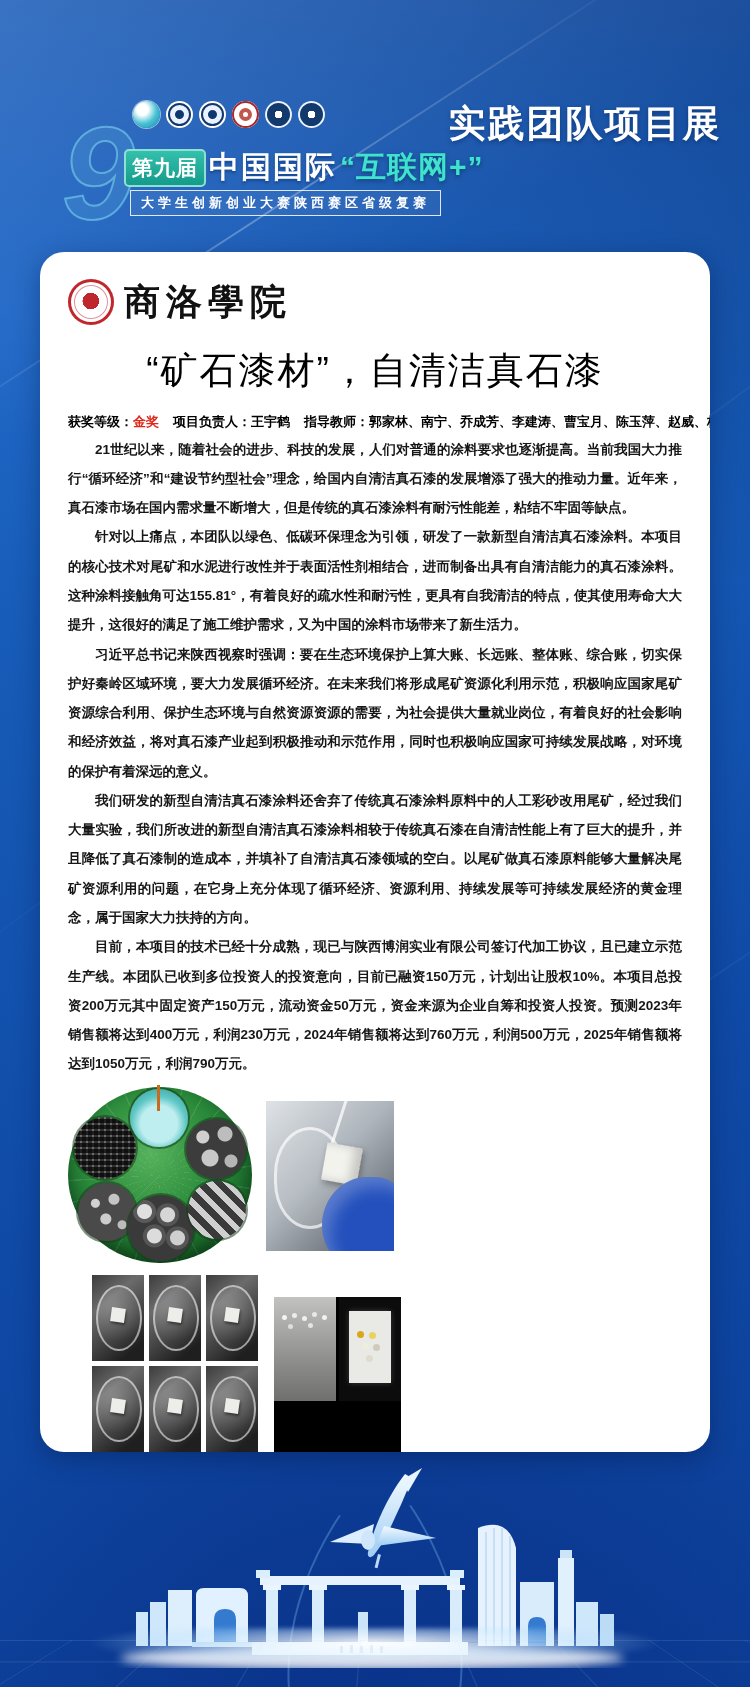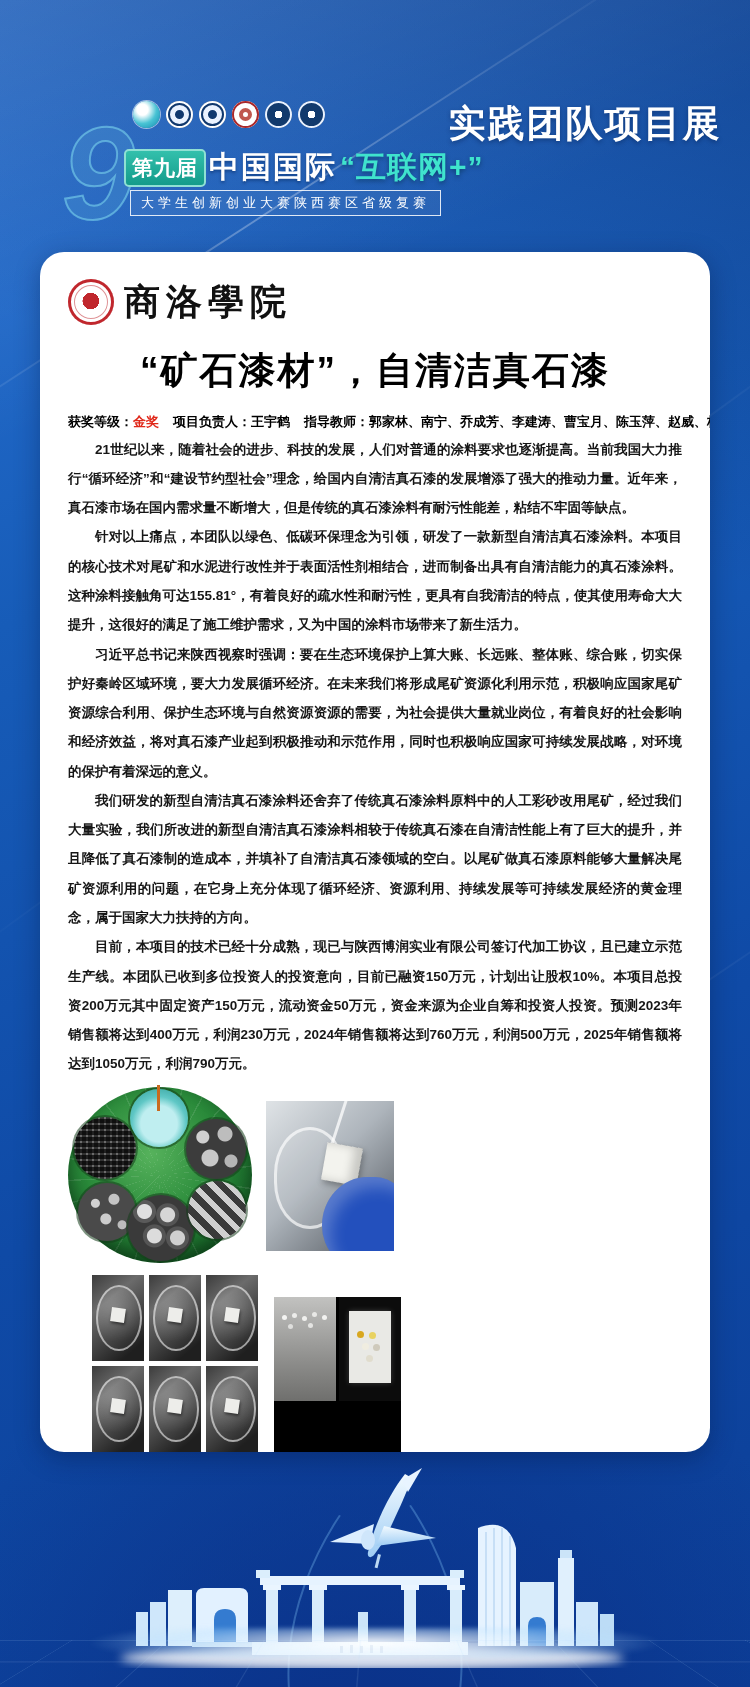--- a/index.html
+++ b/index.html
@@ -26,34 +26,34 @@
   .lg4{background:#fff;box-shadow:inset 0 0 0 2px #a9282b,inset 0 0 0 7px #fff,inset 0 0 0 11px #c0584f;}
   .lg5,.lg6{background:radial-gradient(circle at 50% 50%, #ffffff 0 19%, #123a6d 20%);box-shadow:inset 0 0 0 2px #eaf2ff;}
   .big-nine{position:absolute;left:62px;top:108px;font-size:132px;font-weight:800;font-style:italic;
     color:rgba(120,215,235,.14);-webkit-text-stroke:2px rgba(130,220,240,.55);line-height:1;}
   .hdr-title{position:absolute;left:124px;top:147px;display:flex;align-items:center;gap:3px;white-space:nowrap;}
   .edition-badge{background:linear-gradient(180deg,#33c0ac,#149b8a);color:#fff;font-weight:800;font-size:21px;
     padding:3px 6px;border:2px solid #8fe0d3;border-radius:5px;letter-spacing:1px;}
   .hdr-cn{color:#fff;font-weight:900;font-size:30px;letter-spacing:2px;text-shadow:0 2px 3px rgba(0,30,80,.45);}
   .hdr-accent{color:#3fe3cd;font-weight:900;font-size:30px;letter-spacing:1px;text-shadow:0 2px 4px rgba(0,40,60,.5);}
   .hdr-sub{position:absolute;left:130px;top:190px;border:1px solid rgba(255,255,255,.85);color:#fff;
-    font-size:13px;font-weight:400;letter-spacing:4px;padding:3px 10px;background:rgba(255,255,255,.06);}
+    font-size:13px;font-weight:700;letter-spacing:4px;padding:3px 10px;background:rgba(255,255,255,.06);}
   .track-title{position:absolute;left:440px;top:100px;width:290px;text-align:center;color:#fff;
     font-weight:900;font-size:37px;line-height:1.28;text-shadow:0 2px 4px rgba(0,25,70,.4);letter-spacing:2px;}
 
   
   .card{position:absolute;left:40px;top:252px;width:670px;height:1200px;background:#fff;border-radius:24px;
     box-shadow:0 6px 24px rgba(0,20,60,.35);padding:24px 28px 0;box-sizing:border-box;overflow:hidden;}
   .uni-row{display:flex;align-items:center;gap:10px;height:52px;}
   .uni-emblem{width:46px;height:46px;border-radius:50%;background:#fff;position:relative;flex:0 0 auto;
     box-shadow:inset 0 0 0 3px #c0272d, inset 0 0 0 6px #fff, inset 0 0 0 7px rgba(192,39,45,.5);}
   .uni-emblem::after{content:"";position:absolute;left:13px;top:13px;width:20px;height:20px;border-radius:50%;
     background:radial-gradient(circle at 50% 45%, #c0272d 0 55%, #fff 56%);transform:rotate(-15deg);}
   .uni-name{font-family:"DejaVu Serif","Liberation Serif",serif;font-weight:700;font-size:36px;color:#111;letter-spacing:6px;}
-  .proj-title{text-align:center;font-size:37px;font-weight:700;color:#000;letter-spacing:2px;margin:22px 0 0;line-height:1.15;}
+  .proj-title{text-align:center;font-size:37px;font-weight:400;color:#000;letter-spacing:2px;margin:22px 0 0;line-height:1.15;}
   .meta{display:flex;flex-wrap:nowrap;gap:0;margin-top:20px;font-size:13px;font-weight:800;color:#000;white-space:nowrap;}
   .meta .grp{margin-right:14px;}
   .meta .award{color:#e0281a;text-align:right;}
   .body-text{margin-top:4px;}
   .body-text p{margin:0;font-size:13.5px;line-height:2.17;color:#161616;text-indent:2em;font-weight:600;text-align:justify;}
 
   
   .figures{display:flex;gap:12px;margin-top:8px;flex-direction:column;}
   .fig-left{width:330px;flex:0 0 auto;}
   .fig-right{width:284px;flex:0 0 auto;}

